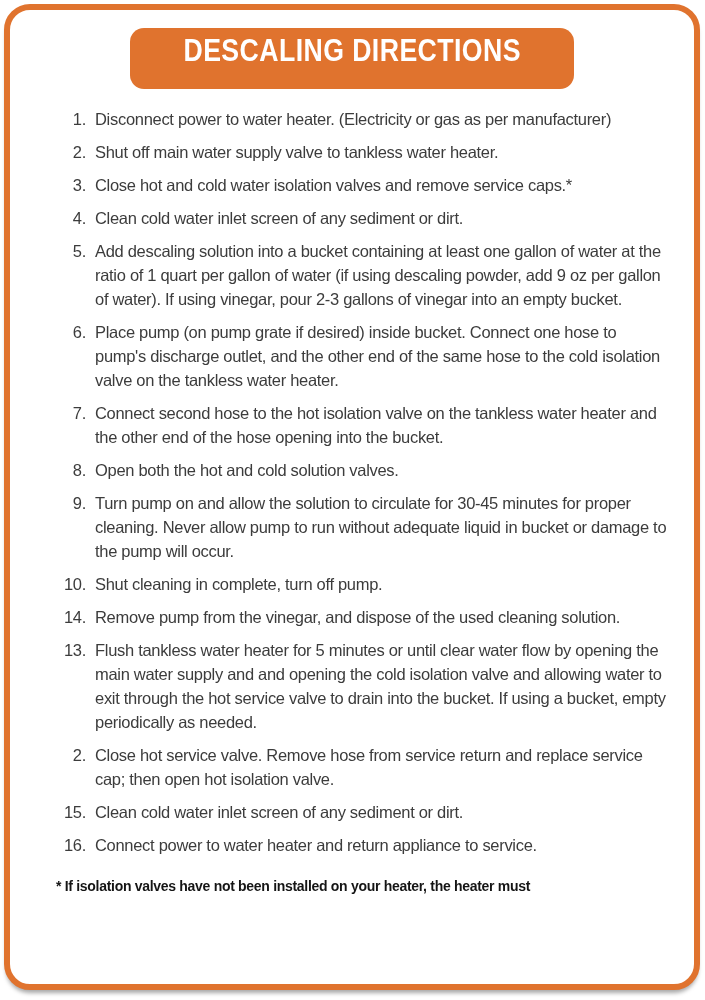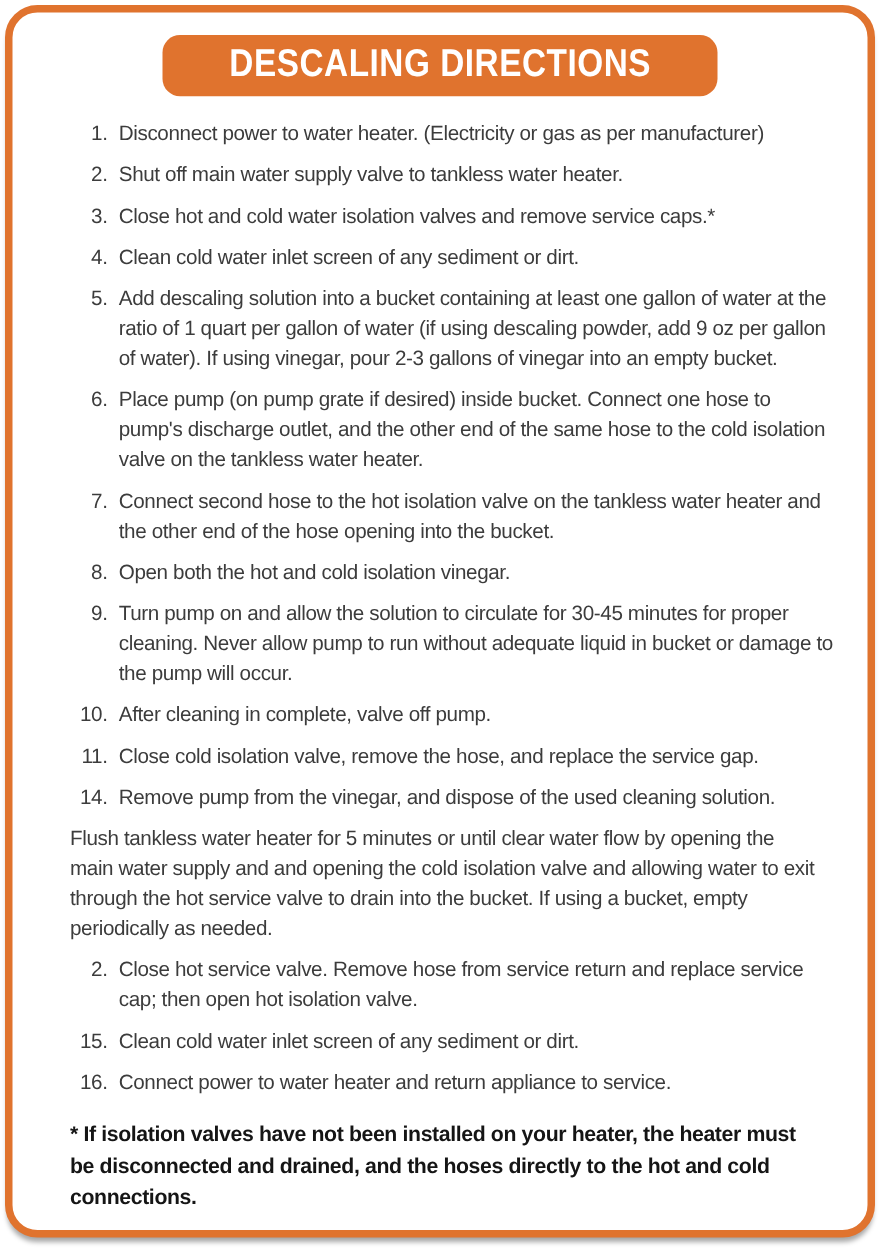--- a/index.html
+++ b/index.html
@@ -34,21 +34,21 @@
   }
   .badge-row {
     text-align: center;
     margin: 0 0 18px -20px; 
   }
   .title-badge {
     display: inline-block;
     background: var(--accent, #E0732E);
     color: #ffffff;
     border-radius: 14px;
-    padding: 5px 26px 8px 26px;
+    padding: 5px 26px 20px 26px;
   }
   .title-badge .title-text {
     display: inline-block;
     font-size: 31px;
     font-weight: 700;
     letter-spacing: 0.5px;
     transform: scaleX(0.86);
     transform-origin: center;
     white-space: nowrap;
   }
@@ -69,21 +69,21 @@
     flex: 0 0 30px;
     text-align: right;
     margin-right: 9px;
   }
   li.direction-item .txt {
     flex: 1 1 auto;
     max-width: 600px;
   }
   .footnote {
     margin-top: 17px;
-    font-size: 17px;
+    font-size: 14px;
     font-weight: 700;
     letter-spacing: -0.3px;
     line-height: 25px;
     color: #151515;
   }
 </style>
 </head>
 <body>
 
 <div class="frame">
@@ -119,54 +119,50 @@
         <li class="direction-item">
           <span class="num">6.</span>
           <span class="txt">Place pump (on pump grate if desired) inside bucket. Connect one hose to pump's discharge outlet, and the other end of the same hose to the cold isolation valve on the tankless water heater.</span>
         </li>
         <li class="direction-item">
           <span class="num">7.</span>
           <span class="txt">Connect second hose to the hot isolation valve on the tankless water heater and the other end of the hose opening into the bucket.</span>
         </li>
         <li class="direction-item">
           <span class="num">8.</span>
-          <span class="txt">Open both the hot and cold isolation vinegar.</span>
+          <span class="txt">Open both the hot and cold solution valves.</span>
         </li>
         <li class="direction-item">
           <span class="num">9.</span>
           <span class="txt">Turn pump on and allow the solution to circulate for  30-45 minutes for proper cleaning. Never allow pump to run without adequate liquid in bucket or damage to the pump will occur.</span>
         </li>
         <li class="direction-item">
           <span class="num">10.</span>
-          <span class="txt">After cleaning in complete, valve off pump.</span>
-        </li>
-        <li class="direction-item">
-          <span class="num">11.</span>
-          <span class="txt">Close cold isolation valve, remove the hose, and replace the service gap.</span>
+          <span class="txt">Shut cleaning in complete, turn off pump.</span>
         </li>
         <li class="direction-item">
           <span class="num">14.</span>
           <span class="txt">Remove pump from the vinegar, and dispose of the used cleaning solution.</span>
         </li>
         <li class="direction-item">
+          <span class="num">13.</span>
           <span class="txt">Flush tankless water heater for 5 minutes or until clear water flow by opening the main water supply and and opening the cold isolation valve and allowing water to exit through the hot service valve to drain into the bucket. If using a bucket, empty periodically as needed.</span>
         </li>
         <li class="direction-item">
           <span class="num">2.</span>
           <span class="txt">Close hot service valve. Remove hose from service return and replace service cap; then open hot isolation valve.</span>
         </li>
         <li class="direction-item">
           <span class="num">15.</span>
           <span class="txt">Clean cold water inlet screen of any sediment or dirt.</span>
         </li>
         <li class="direction-item">
           <span class="num">16.</span>
           <span class="txt">Connect power to water heater and return appliance to service.</span>
         </li>
       </ol>
 
     <div class="footnote">
       <div>* If isolation valves have not been installed on your heater, the heater must</div>
-      <div>be disconnected and drained, and the hoses directly to the hot and cold connections.</div>
     </div>
 
   </div>
 </div>
 
 </body></html>

